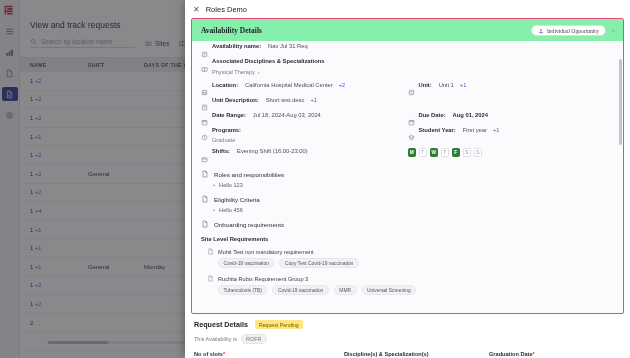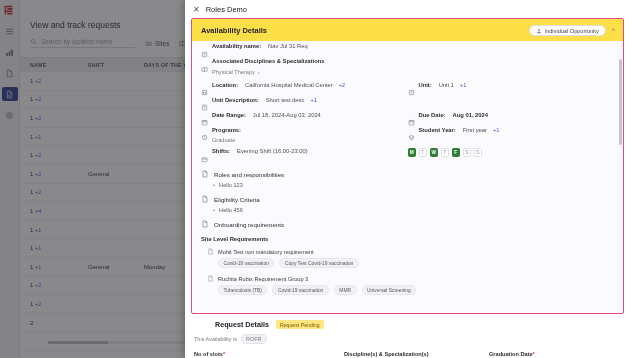--- a/index.html
+++ b/index.html
@@ -67,21 +67,21 @@
   .modal-title { font-size: 7.5px; color: #22222b; font-weight: 400; }
   .close-x { font-size: 8px; color: #55555f; line-height: 1; cursor: pointer; }
 
   .detail-wrap {
     margin: 0 6px; border: 1.4px solid #e8497f; border-radius: 2px;
     flex: 0 0 auto; height: 296px; overflow: hidden; position: relative;
     background: #fbfbfd;
   }
   .detail-head {
     display: flex; align-items: center; justify-content: space-between;
-    padding: 6px 8px 5px 9px; background: #fde047;
+    padding: 6px 8px 5px 9px; background: #86efac; font-family: Liberation Serif, serif;
   }
   .detail-head h2 { font-size: 7.5px; color: #22222b; font-weight: 700; }
   .opp-pill {
     display: flex; align-items: center; gap: 3px; border: 1px solid #dcdce3;
     border-radius: 9px; padding: 1.5px 6px; font-size: 5.6px; color: #44444f; background:#fff;
   }
   .head-right { display:flex; align-items:center; gap:6px; }
   .chev { font-size: 7px; color: #6d6d78; }
 
   .detail-body { padding: 2px 9px 8px 9px; }
@@ -110,21 +110,21 @@
   .site-h { font-size: 5.8px; font-weight: 700; color: #2b2b35; margin: 8px 0 6px 0; }
   .req-row { display: flex; align-items: center; gap: 4px; margin-left: 6px; }
   .req-t { font-size: 5.6px; color: #3a3a45; }
   .tags { display: flex; gap: 5px; margin: 3px 0 7px 17px; flex-wrap: wrap; }
   .tag {
     font-size: 4.9px; color: #55555f; background: #f1f1f4;
     border: 1px solid #e7e7ec; border-radius: 7px; padding: 1.5px 4.5px;
   }
 
   .req-details { padding: 6px 9px 0 9px; }
-  .rd-head { display: flex; align-items: center; gap: 7px; margin-left: 21px; }
+  .rd-head { display: flex; align-items: center; gap: 7px; }
   .rd-title { font-size: 7.2px; font-weight: 700; color: #22222b; }
   .badge-pending {
     font-size: 5.2px; color: #7a5c00; background: #ffe680; border-radius: 2px; padding: 1.5px 4px;
   }
   .avail-line { display: flex; align-items: center; gap: 4px; margin-top: 5px; }
   .avail-line span { font-size: 5.5px; color: #7a7a85; }
   .rofr { font-size: 5px; color: #55555f; background: #f1f1f4; border: 1px solid #e4e4ea; border-radius: 7px; padding: 1px 4px; }
   .form-row { display: flex; margin-top: 7px; }
   .form-row > div { font-size: 5.6px; font-weight: 700; color: #2b2b35; }
   .fc1 { width: 150px; } .fc2 { width: 145px; }

